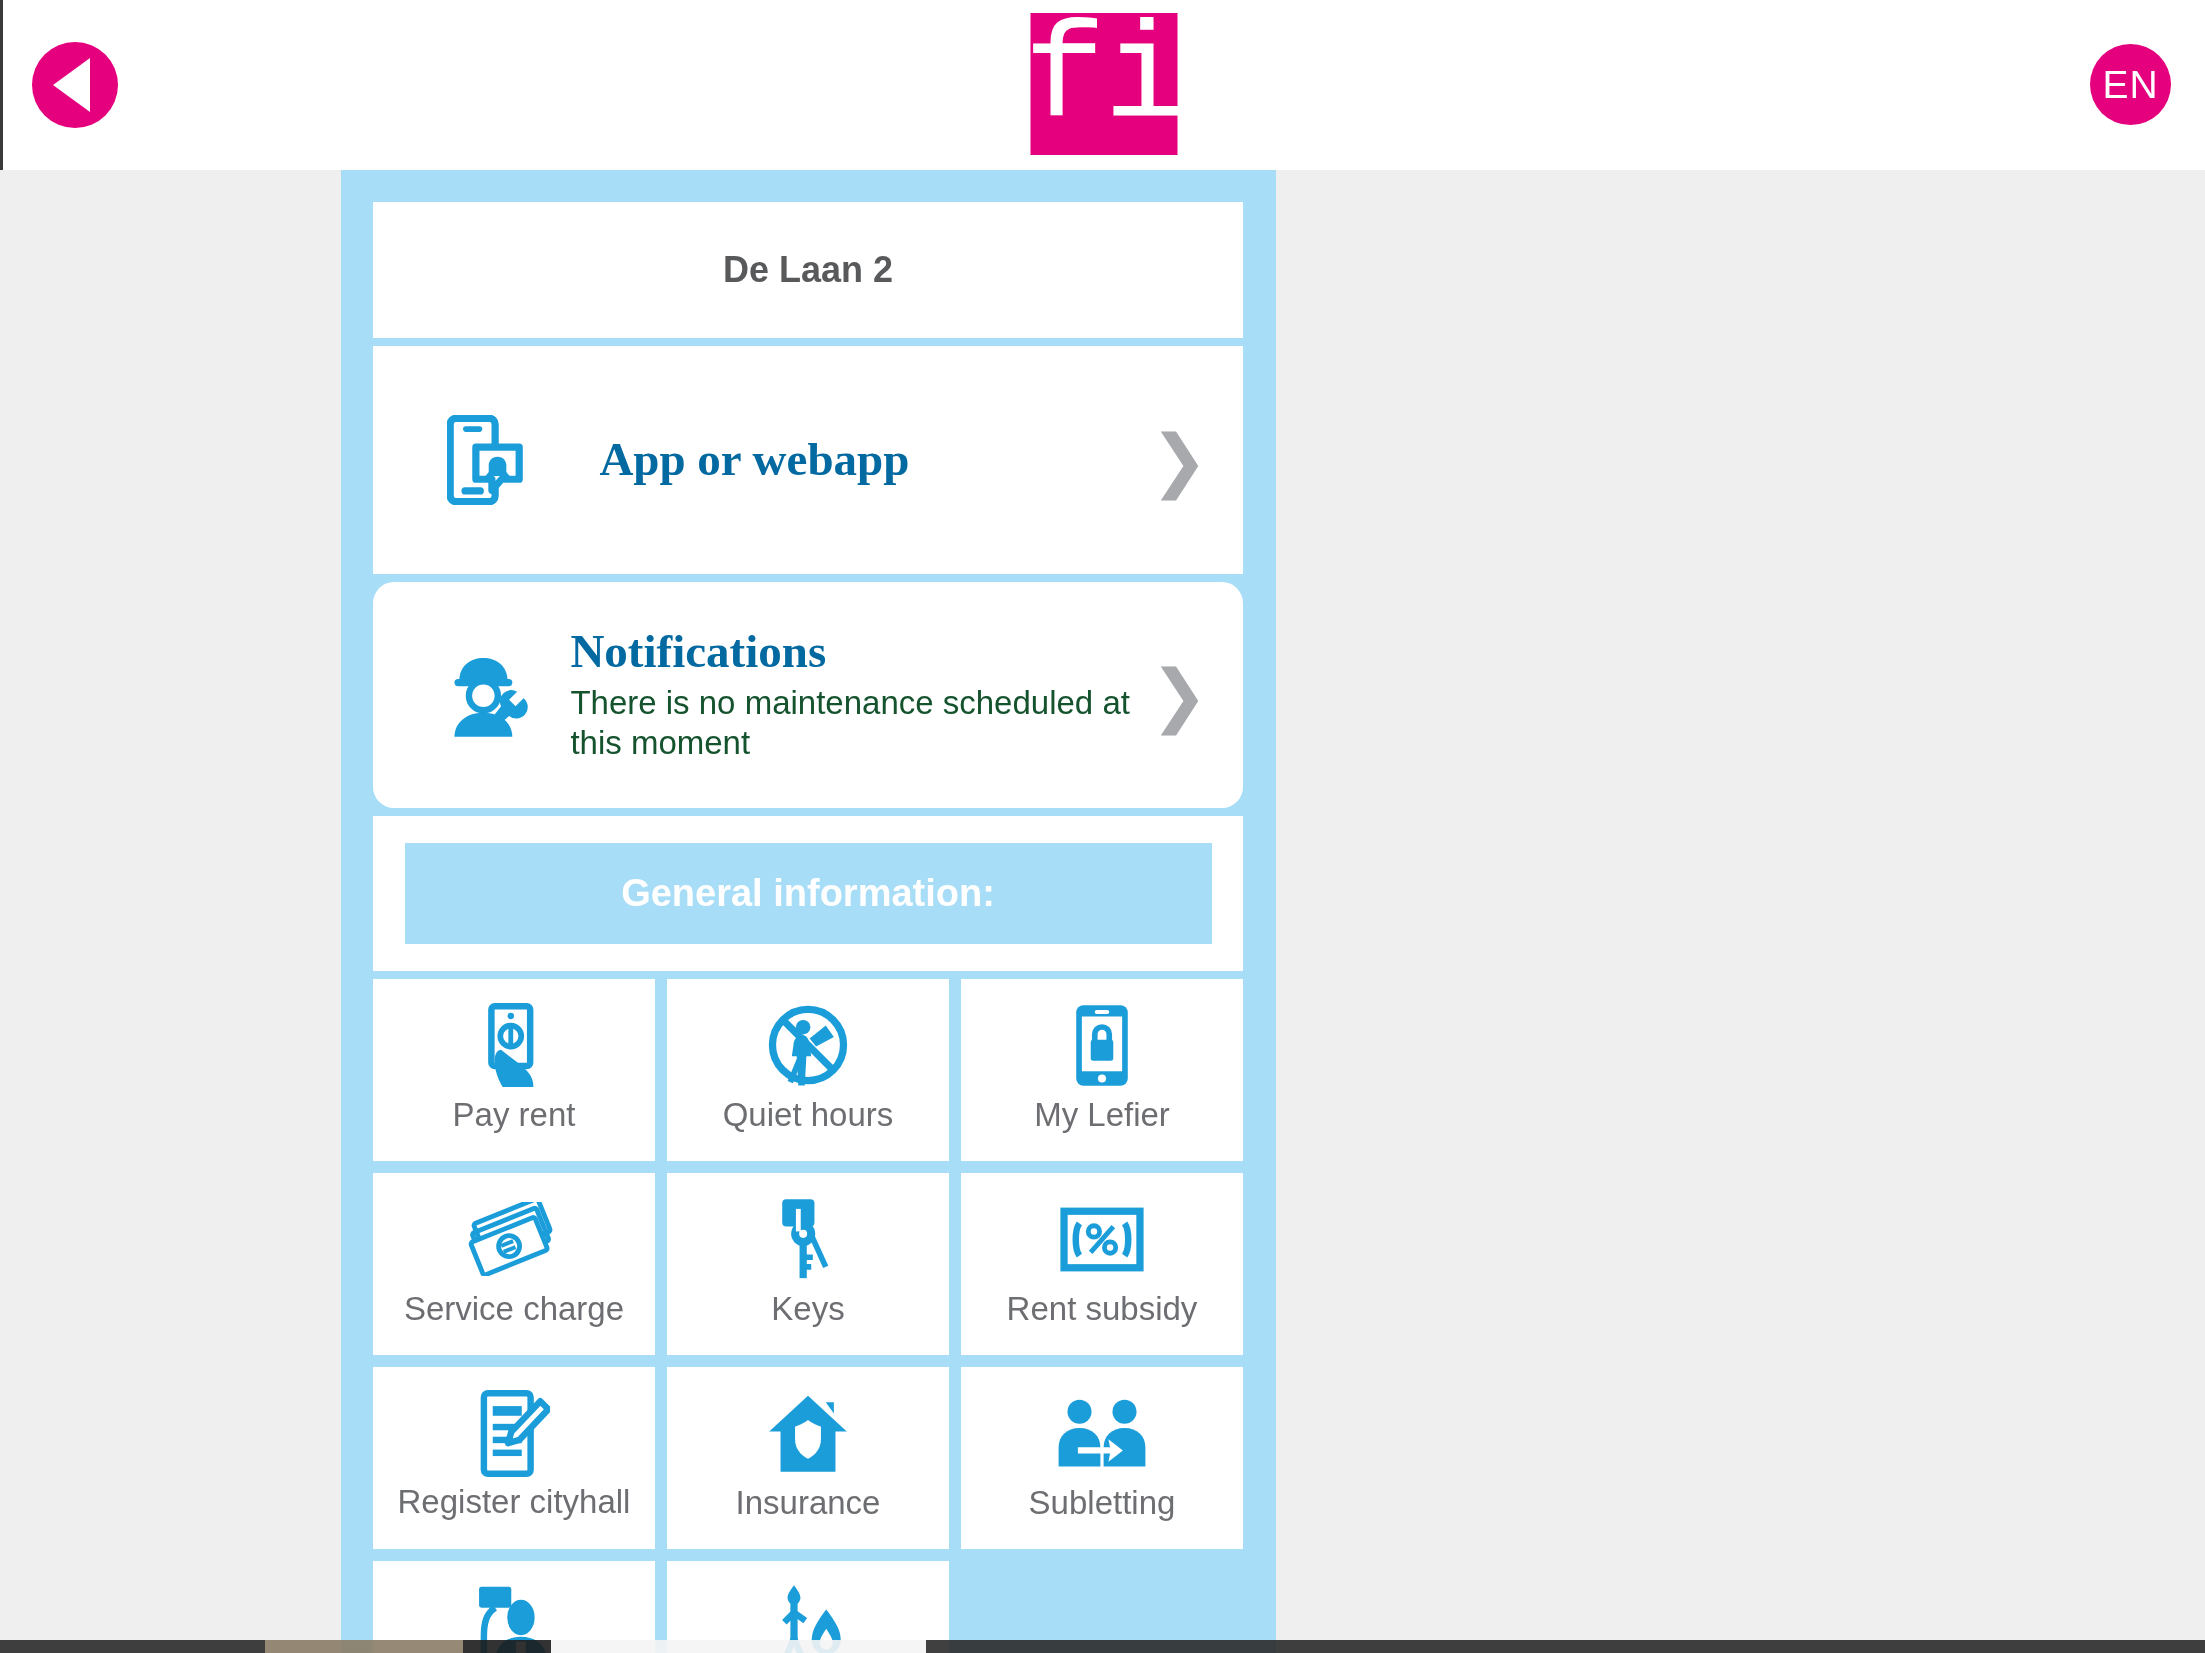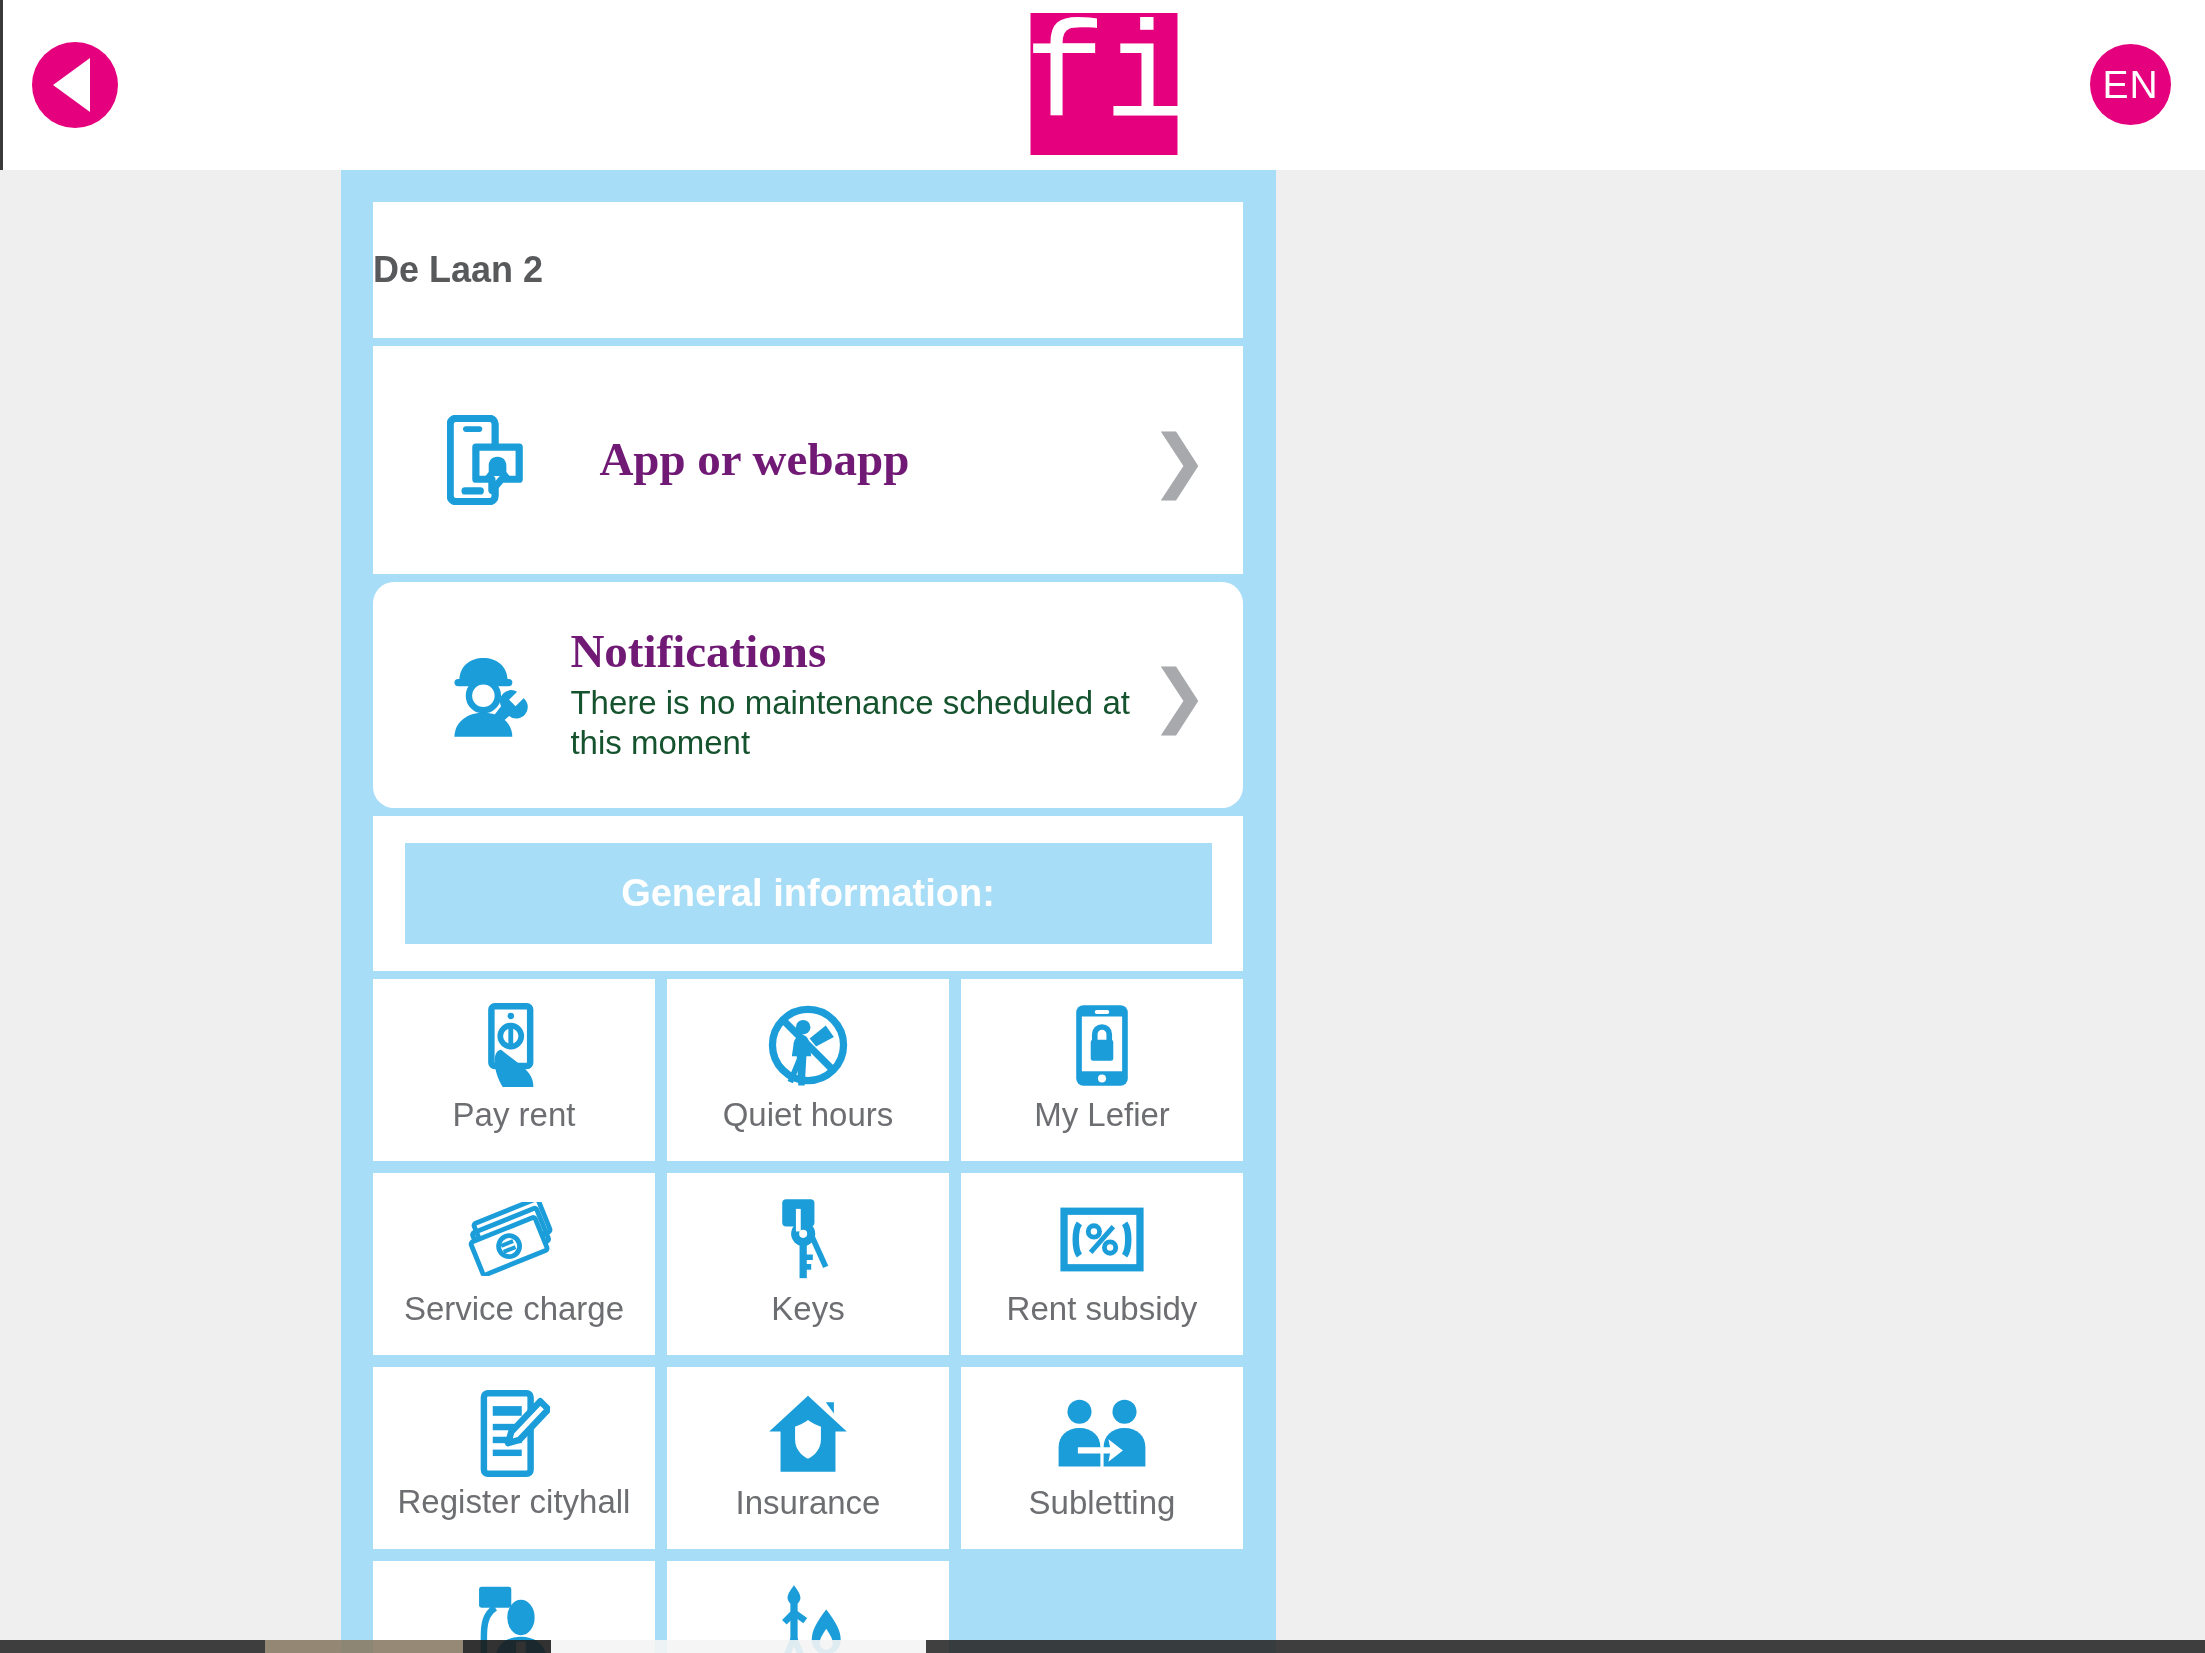--- a/index.html
+++ b/index.html
@@ -64,32 +64,32 @@
     position: absolute; left: 341px; top: 0;
     width: 935px; min-height: 1484px;
     background: #a8ddf7;
     padding: 32px 32px 0 32px;
   }
 
   .card { background: #ffffff; width: 870px; }
   .card + .card { margin-top: 8px; }
 
   
-  .addr-card { height: 136px; display: flex; align-items: center; }
+  .addr-card { height: 136px; display: flex; align-items: center; justify-content: center; }
   .addr-card span { font-size: 36px; color: #58595b; font-weight: bold; }
 
   
   .row-card { display: flex; align-items: center; padding: 0 27.4px; }
   .row-app { height: 228px; }
   .row-notif { height: 226px; border-radius: 21px; }
   .row-icon { width: 170px; flex: 0 0 170px; display: flex; align-items: center; justify-content: center; }
   .row-body { flex: 1 1 auto; }
   .row-title {
     font-family: "Liberation Serif", serif;
-    font-size: 47px; color: #701a75; font-weight: bold;
+    font-size: 47px; color: #0369a1; font-weight: bold;
     line-height: 1.05;
   }
   .row-app .row-body { text-align: left; padding-left: 29px; }
   .row-sub {
     font-size: 33px; color: #14532d;
     line-height: 1.22; margin-top: 6.5px;
   }
   .chev {
     width: 73px; flex: 0 0 73px;
     display: flex; align-items: center; justify-content: center;

